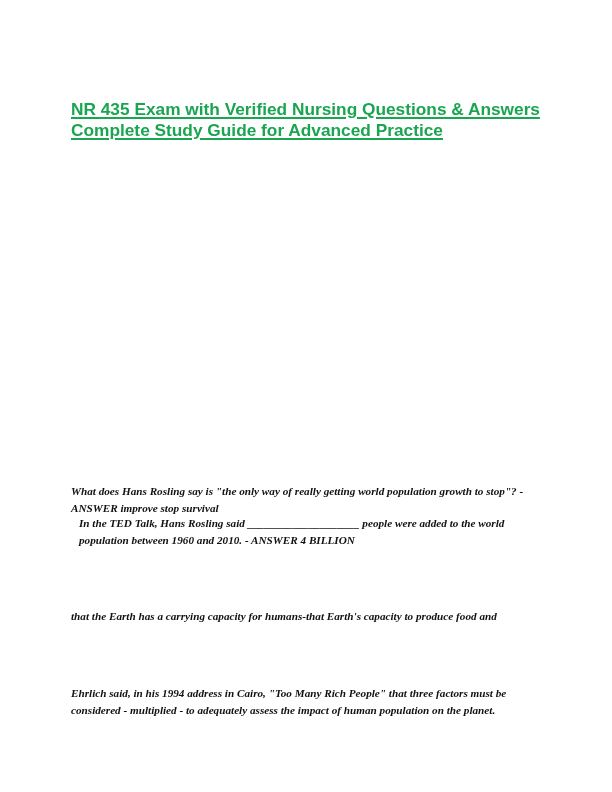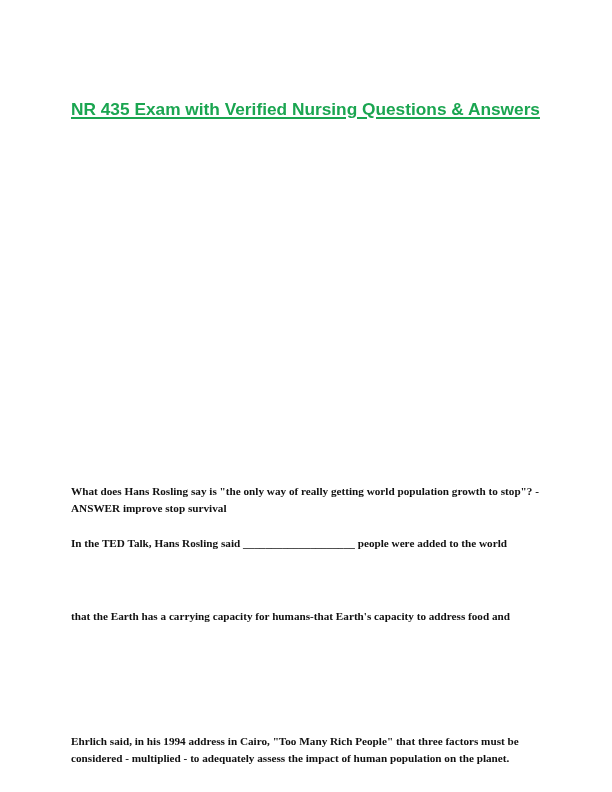--- a/index.html
+++ b/index.html
@@ -45,46 +45,49 @@
       width: 480px;
       font-family: "Liberation Serif", serif;
       font-weight: bold;
       font-size: 11.2px;
       line-height: 16.5px;
       color: #111111;
     }
     .qa .line {
       display: block;
       white-space: nowrap;
+      font-style: italic;
     }
     #qa-1 { top: 483px; }
-    #qa-2 { top: 535px; }
+    #qa-2 { top: 515px; margin-left: 8px; }
     #qa-3 { top: 608px; }
-    #qa-4 { top: 685px; margin-top: 48px; }
+    #qa-4 { top: 685px; }
   </style>
 </head>
 <body>
 
 <div class="page">
 
   <div class="title">
     <span class="line">NR 435 Exam with Verified Nursing Questions &amp; Answers</span>
+    <span class="line">Complete Study Guide for Advanced Practice</span>
   </div>
 
   <div class="qa" id="qa-1">
     <span class="line">What does Hans Rosling say is "the only way of really getting world population growth to stop"? -</span>
     <span class="line">ANSWER improve stop survival</span>
   </div>
 
   <div class="qa" id="qa-2">
     <span class="line">In the TED Talk, Hans Rosling said ____________________ people were added to the world</span>
+    <span class="line">population between 1960 and 2010. -  ANSWER 4 BILLION</span>
   </div>
 
   <div class="qa" id="qa-3">
-    <span class="line">that the Earth has a carrying capacity for humans-that Earth's capacity to address food and</span>
+    <span class="line">that the Earth has a carrying capacity for humans-that Earth's capacity to produce food and</span>
   </div>
 
   <div class="qa" id="qa-4">
     <span class="line">Ehrlich said, in his 1994 address in Cairo, "Too Many Rich People" that three factors must be</span>
     <span class="line">considered - multiplied - to adequately assess the impact of human population on the planet.</span>
   </div>
 
 </div>
 
 </body></html>

